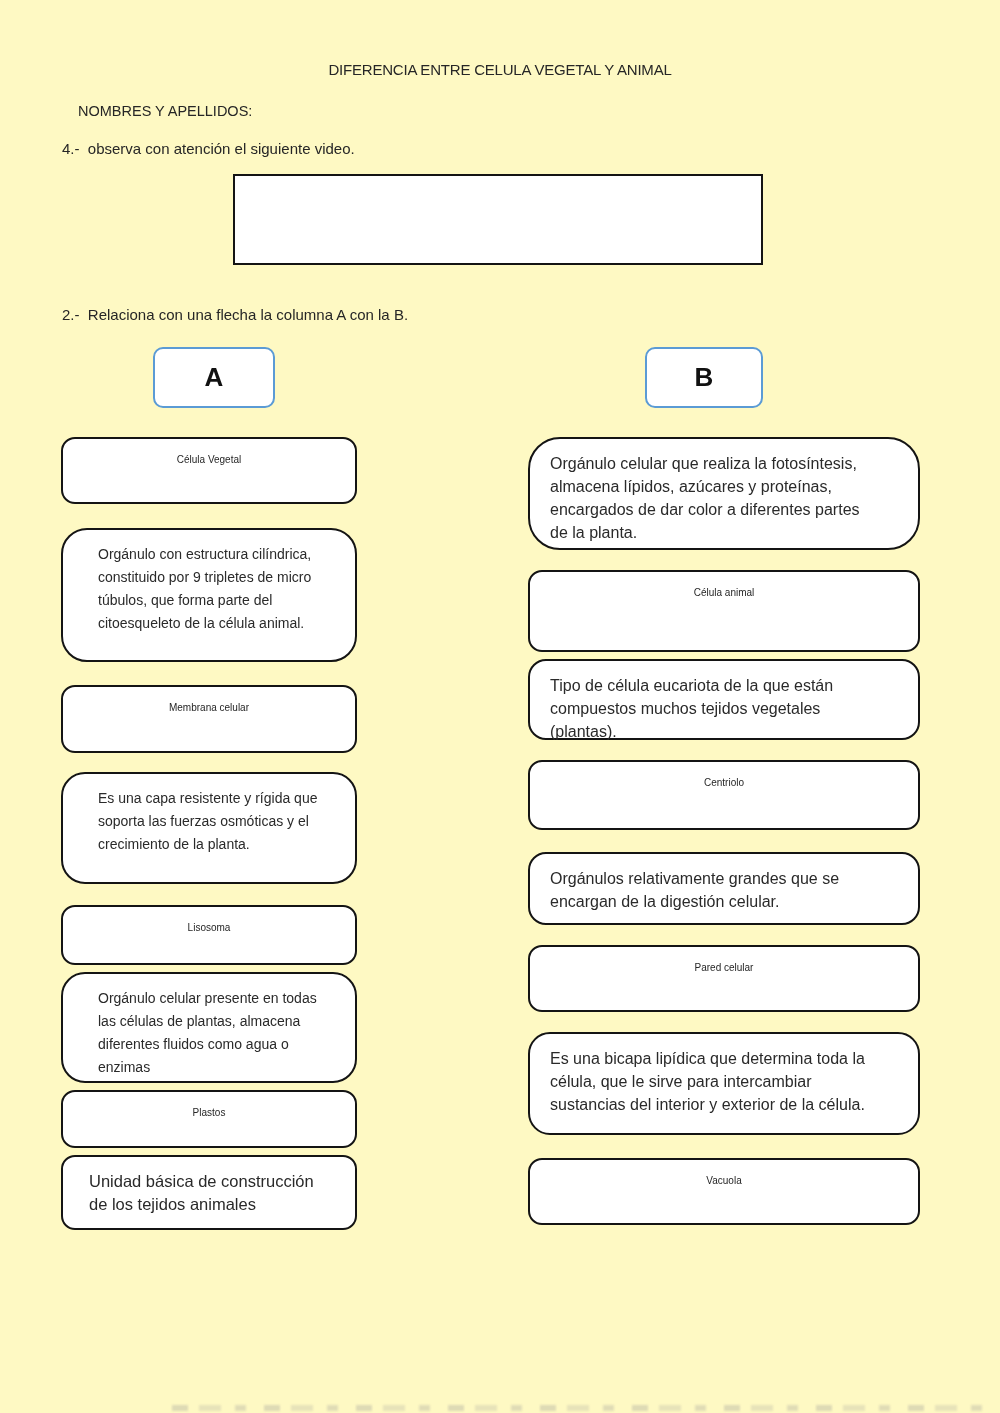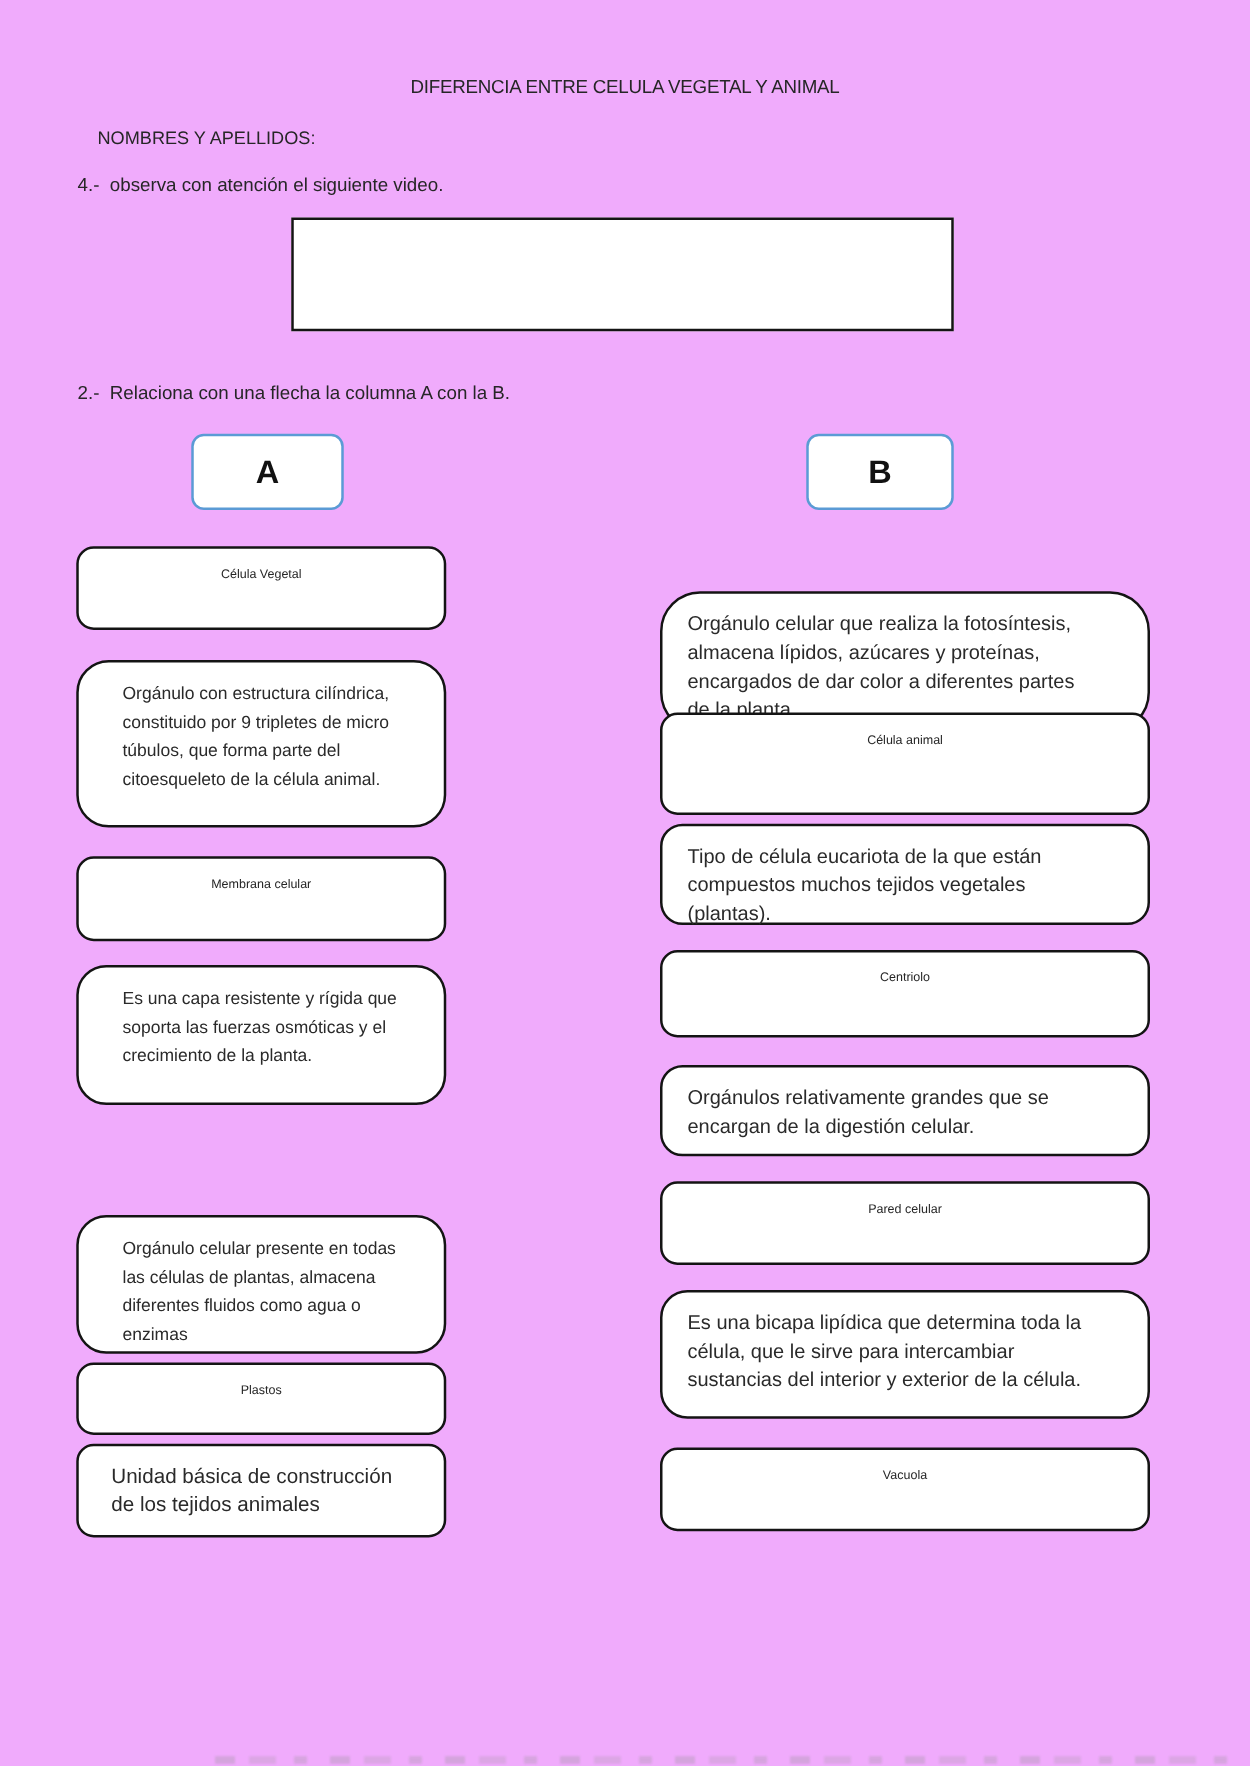--- a/index.html
+++ b/index.html
@@ -1,17 +1,17 @@
 <!DOCTYPE html>
 <html><head>
 <meta charset="utf-8">
 <style>
   html,body{margin:0;padding:0;background:#fff;}
   .page{
-    position:relative;width:1000px;height:1413px;background:#f0abfc;
+    position:relative;width:1000px;height:1413px;background:#fef9c3;
     font-family:"Liberation Sans","DejaVu Sans",sans-serif;color:#1f1f1f;
     overflow:hidden;
   }
   .title{
     position:absolute;top:61px;left:0;width:100%;text-align:center;
     font-size:15px;letter-spacing:-0.2px;color:#262626;
   }
   .names{position:absolute;top:103px;left:78px;font-size:14.5px;color:#262626;}
   .inst{position:absolute;font-size:15px;color:#262626;white-space:pre-wrap;}
   .inst1{top:140px;left:62px;}
@@ -41,21 +41,21 @@
 
   .a1{top:437px;height:67px;}
   .a2{top:528px;height:134px;border-radius:26px;}
   .a3{top:685px;height:68px;}
   .a4{top:772px;height:112px;border-radius:24px;}
   .a5{top:905px;height:60px;}
   .a6{top:972px;height:111px;border-radius:24px;}
   .a7{top:1090px;height:58px;}
   .a8{top:1155px;height:75px;}
 
-  .b1{top:437px;height:113px;border-radius:32px;margin-top:36px;}
+  .b1{top:437px;height:113px;border-radius:32px;}
   .b2{top:570px;height:82px;}
   .b3{top:659px;height:81px;border-radius:18px;padding-top:9px;}
   .b4{top:760px;height:70px;}
   .b5{top:852px;height:73px;border-radius:18px;}
   .b6{top:945px;height:67px;}
   .b7{top:1032px;height:103px;border-radius:22px;}
   .b8{top:1158px;height:67px;}
 
   .cutoff{
     position:absolute;left:172px;top:1405px;width:812px;height:6px;
@@ -81,20 +81,21 @@
 
   <div class="inst inst2">2.-  Relaciona con una flecha la columna A con la B.</div>
 
   <div class="hdr hdr-a">A</div>
   <div class="hdr hdr-b">B</div>
 
   <div class="mbox col-a term a1">Célula Vegetal</div>
   <div class="mbox col-a def a2">Orgánulo con estructura cilíndrica, constituido por 9 tripletes de micro túbulos, que forma parte del citoesqueleto de la célula animal.</div>
   <div class="mbox col-a term a3">Membrana celular</div>
   <div class="mbox col-a def a4">Es una capa resistente y rígida que soporta las fuerzas osmóticas y el crecimiento de la planta.</div>
+  <div class="mbox col-a term a5">Lisosoma</div>
   <div class="mbox col-a def a6">Orgánulo celular presente en todas las células de plantas, almacena diferentes fluidos como agua o enzimas</div>
   <div class="mbox col-a term a7">Plastos</div>
   <div class="mbox col-a defc a8">Unidad básica de construcción de los tejidos animales</div>
 
   <div class="mbox col-b def b1">Orgánulo celular que realiza la fotosíntesis, almacena lípidos, azúcares y proteínas, encargados de dar color a diferentes partes de la planta.</div>
   <div class="mbox col-b term b2">Célula animal</div>
   <div class="mbox col-b def b3">Tipo de célula eucariota de la que están compuestos muchos tejidos vegetales (plantas).</div>
   <div class="mbox col-b term b4">Centriolo</div>
   <div class="mbox col-b def b5">Orgánulos relativamente grandes que se encargan de la digestión celular.</div>
   <div class="mbox col-b term b6">Pared celular</div>

